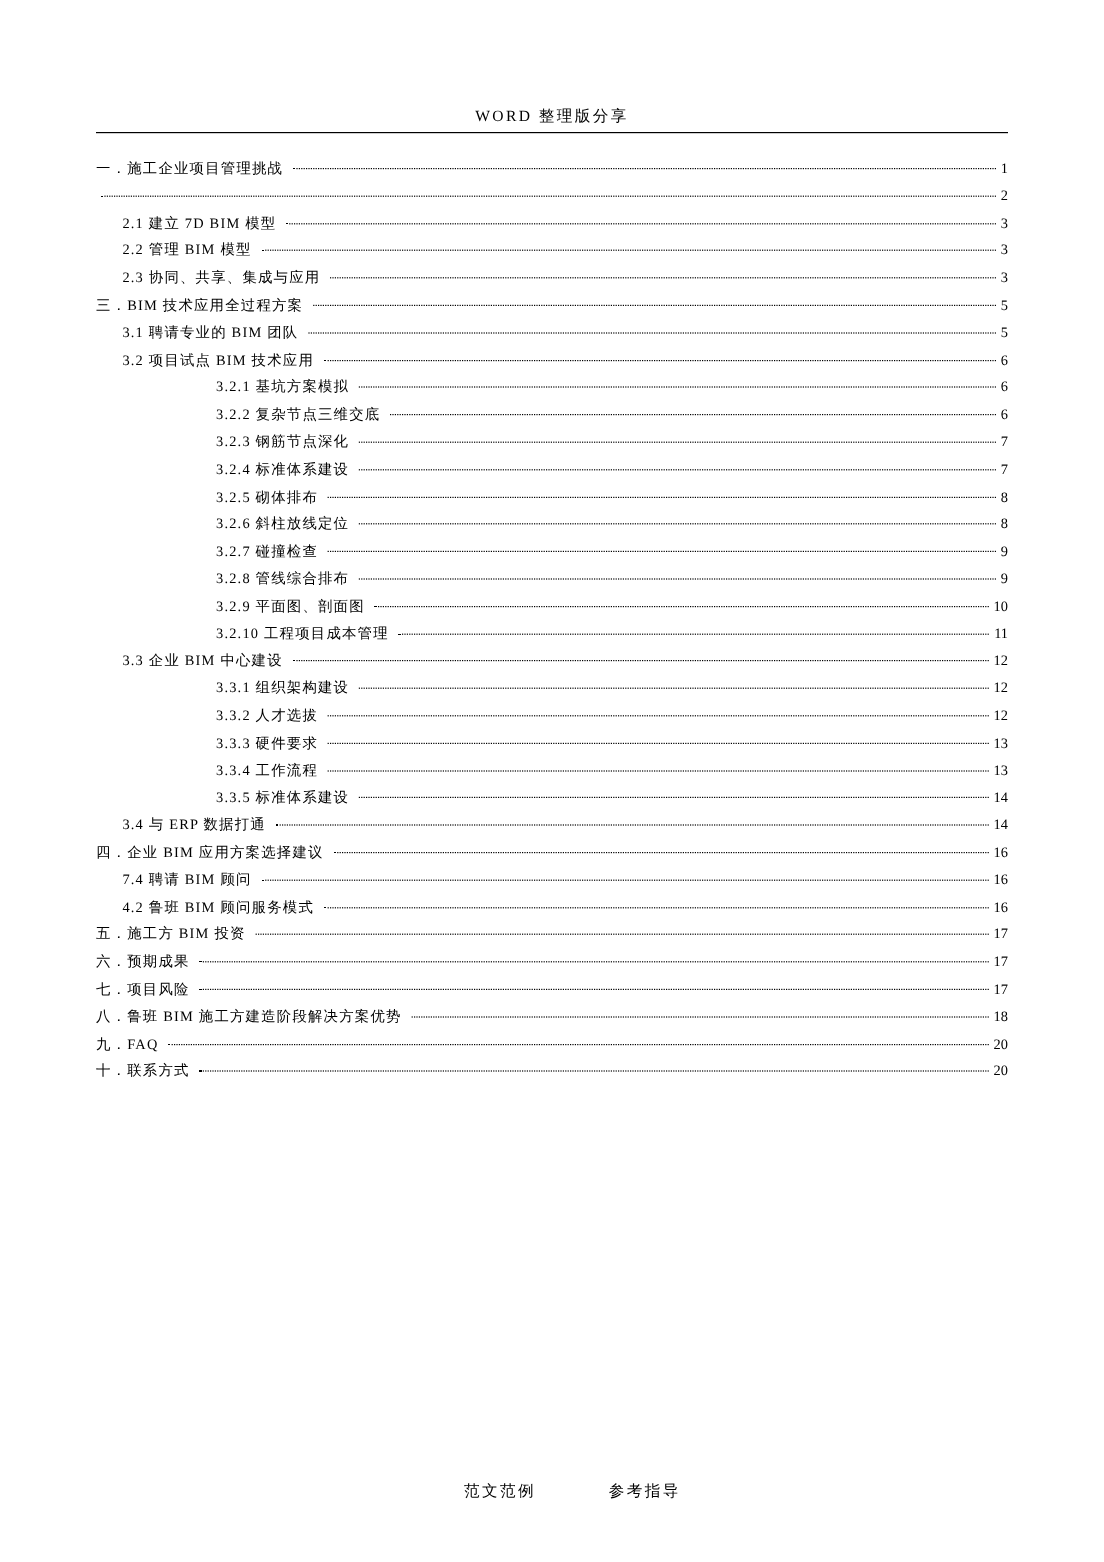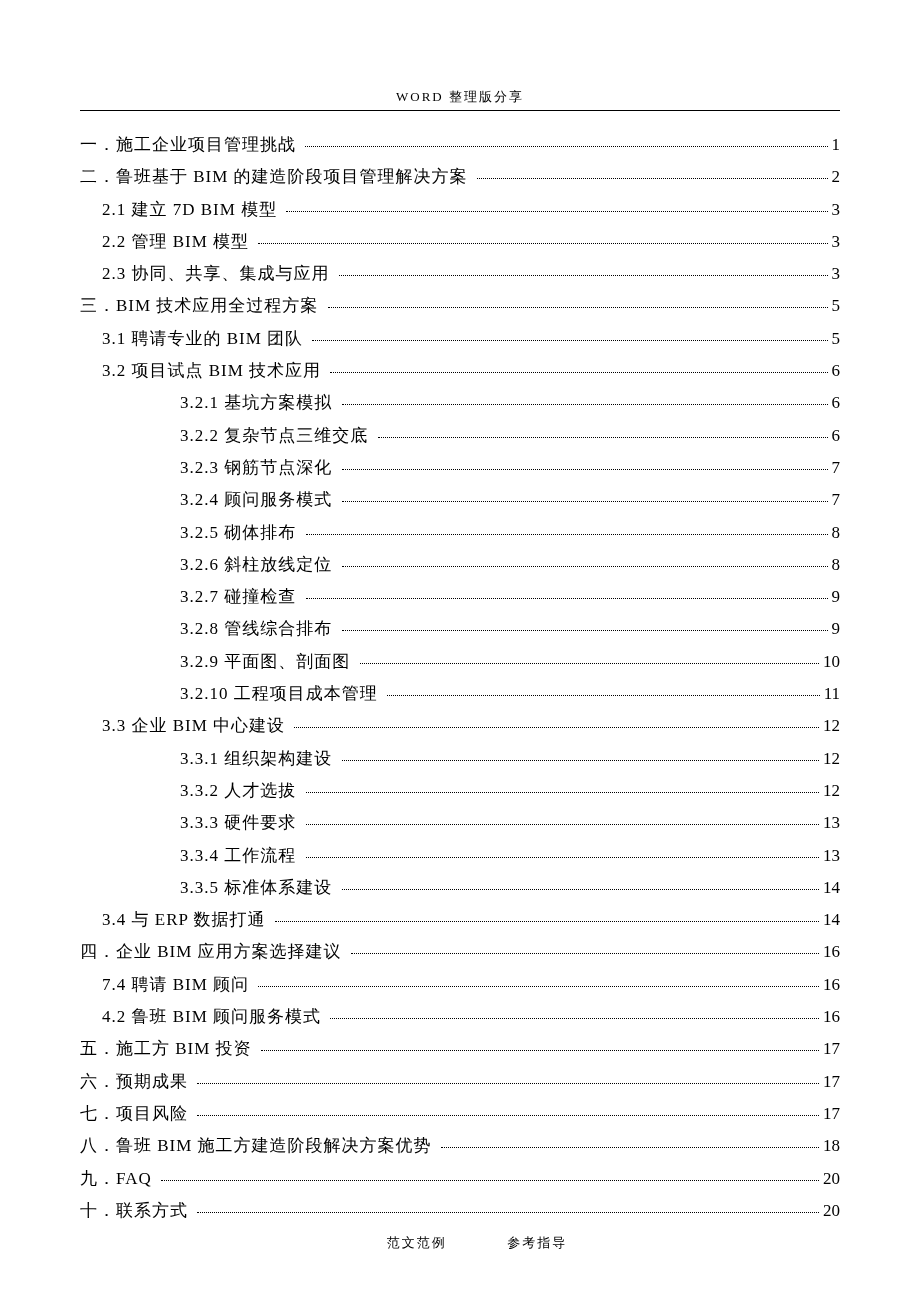--- a/index.html
+++ b/index.html
@@ -23,21 +23,21 @@
     margin-bottom: 18px;
   }
   .title {
     text-align: center;
     font-size: 34px;
     font-weight: bold;
     letter-spacing: 12px;
     margin-bottom: 28px;
   }
   .toc {
-    font-size: 17px;
+    font-size: 12px;
   }
   .toc-row {
     display: flex;
     align-items: baseline;
     line-height: 1.9;
     white-space: nowrap;
   }
   .toc-label {
     white-space: pre;
     letter-spacing: 1px;
@@ -77,21 +77,20 @@
   </div>
 
 
   <div class="toc" id="toc-container">
       <div class="toc-row indent-0">
         <span class="toc-label">一．施工企业项目管理挑战 </span>
         <span class="toc-dots"></span>
         <span class="toc-page">1</span>
       </div>
       <div class="toc-row indent-0">
-        <span class="toc-label">二．鲁班基于 BIM 的建造阶段项目管理解决方案 </span>
         <span class="toc-dots"></span>
         <span class="toc-page">2</span>
       </div>
       <div class="toc-row indent-1">
         <span class="toc-label">2.1 建立 7D BIM 模型 </span>
         <span class="toc-dots"></span>
         <span class="toc-page">3</span>
       </div>
       <div class="toc-row indent-1">
         <span class="toc-label">2.2 管理 BIM 模型 </span>
@@ -127,21 +126,21 @@
         <span class="toc-label">3.2.2 复杂节点三维交底 </span>
         <span class="toc-dots"></span>
         <span class="toc-page">6</span>
       </div>
       <div class="toc-row indent-2">
         <span class="toc-label">3.2.3 钢筋节点深化 </span>
         <span class="toc-dots"></span>
         <span class="toc-page">7</span>
       </div>
       <div class="toc-row indent-2">
-        <span class="toc-label">3.2.4 顾问服务模式 </span>
+        <span class="toc-label">3.2.4 标准体系建设 </span>
         <span class="toc-dots"></span>
         <span class="toc-page">7</span>
       </div>
       <div class="toc-row indent-2">
         <span class="toc-label">3.2.5 砌体排布 </span>
         <span class="toc-dots"></span>
         <span class="toc-page">8</span>
       </div>
       <div class="toc-row indent-2">
         <span class="toc-label">3.2.6 斜柱放线定位 </span>

